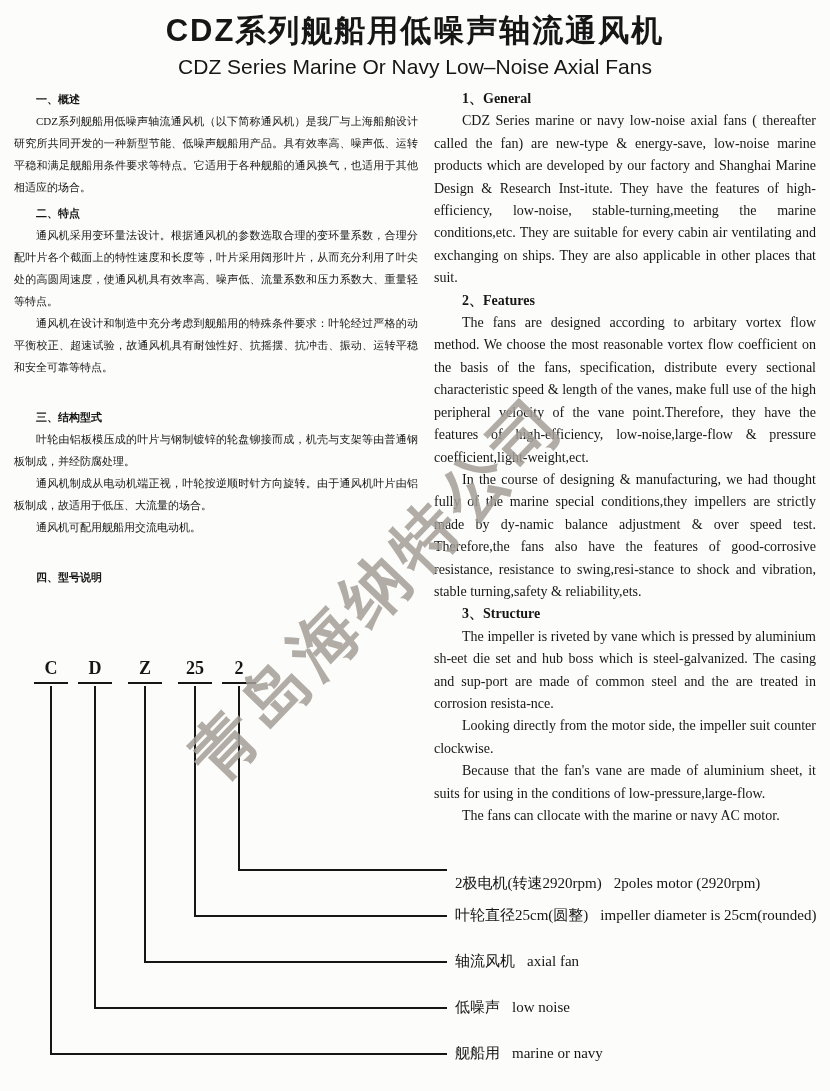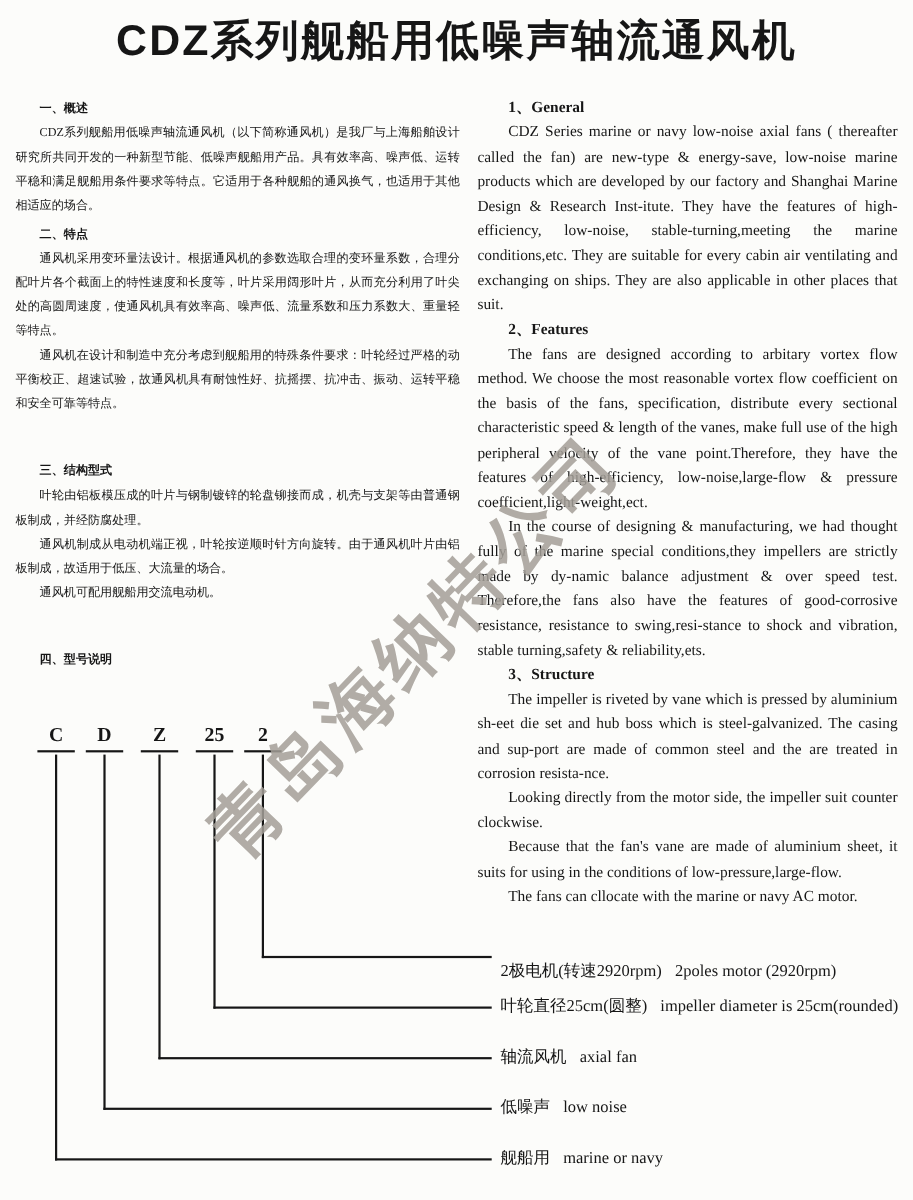--- a/index.html
+++ b/index.html
@@ -4,33 +4,33 @@
 <style>
   html,body{margin:0;padding:0;background:#e9e9e9;}
   .page{
     position:relative;width:830px;height:1091px;margin:0 auto;
     background:#fcfcfa;color:#161616;overflow:hidden;
     font-family:"Liberation Serif","DejaVu Serif",serif;
   }
   
   .titles{position:absolute;top:10px;left:0;width:100%;text-align:center;}
   .title-zh{margin:0;font-family:"Liberation Sans","DejaVu Sans",sans-serif;
-    font-size:39px;font-weight:700;letter-spacing:2px;}
+    font-size:31px;font-weight:700;letter-spacing:2px;}
   .title-en{margin:3px 0 0 0;font-family:"Liberation Sans","DejaVu Sans",sans-serif;
     font-size:21px;font-weight:400;letter-spacing:0;}
   
   .columns{position:absolute;top:88px;left:14px;width:802px;display:flex;gap:16px;}
   .col{text-align:justify;}
   .col-left{width:404px;font-size:11px;line-height:22px;}
   .col-right{width:382px;font-size:14px;line-height:22.4px;}
   .col p{margin:0;text-indent:2em;}
   .lh{font-weight:700;text-indent:2em;}
   .rh{font-weight:700;text-indent:2em;}
   .mt1{margin-top:4px;}
-  .mt2{margin-top:40px;font-family:Liberation Mono, monospace;}
+  .mt2{margin-top:28px;}
   
   .code-item{position:absolute;top:656px;width:34px;height:26px;
     border-bottom:2px solid #161616;text-align:center;
     font-weight:700;font-size:18px;line-height:24px;}
   .vline{position:absolute;width:2px;background:#161616;top:686px;}
   .hline{position:absolute;height:2px;background:#161616;}
   .dlabel{position:absolute;left:455px;height:20px;line-height:20px;
     font-size:15px;white-space:nowrap;}
   .dlabel .en{margin-left:12px;}
   
@@ -42,20 +42,21 @@
     white-space:nowrap;z-index:6;pointer-events:none;
   }
 </style>
 </head>
 <body>
 
 <div class="page">
 
   <div class="titles">
     <h1 class="title-zh">CDZ系列舰船用低噪声轴流通风机</h1>
+    <h2 class="title-en">CDZ Series Marine Or Navy Low–Noise Axial Fans</h2>
   </div>
 
   <div class="columns">
 
     <div class="col col-left">
       <div class="lh">一、概述</div>
       <p>CDZ系列舰船用低噪声轴流通风机（以下简称通风机）是我厂与上海船舶设计研究所共同开发的一种新型节能、低噪声舰船用产品。具有效率高、噪声低、运转平稳和满足舰船用条件要求等特点。它适用于各种舰船的通风换气，也适用于其他相适应的场合。</p>
 
       <div class="lh mt1">二、特点</div>
       <p>通风机采用变环量法设计。根据通风机的参数选取合理的变环量系数，合理分配叶片各个截面上的特性速度和长度等，叶片采用阔形叶片，从而充分利用了叶尖处的高圆周速度，使通风机具有效率高、噪声低、流量系数和压力系数大、重量轻等特点。</p>

